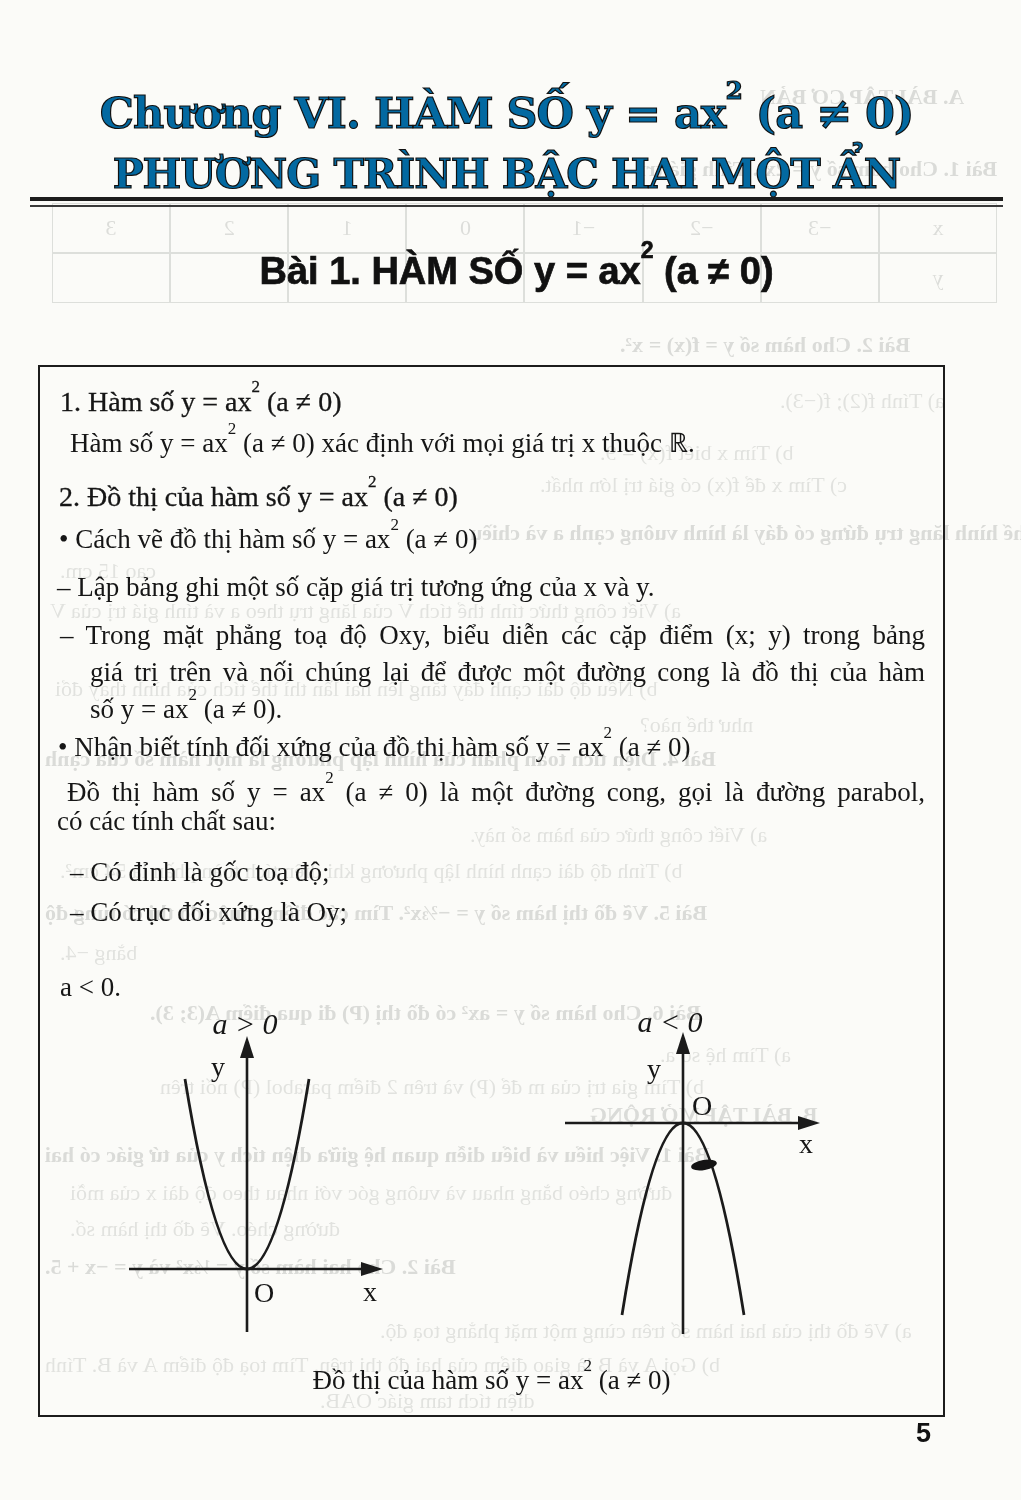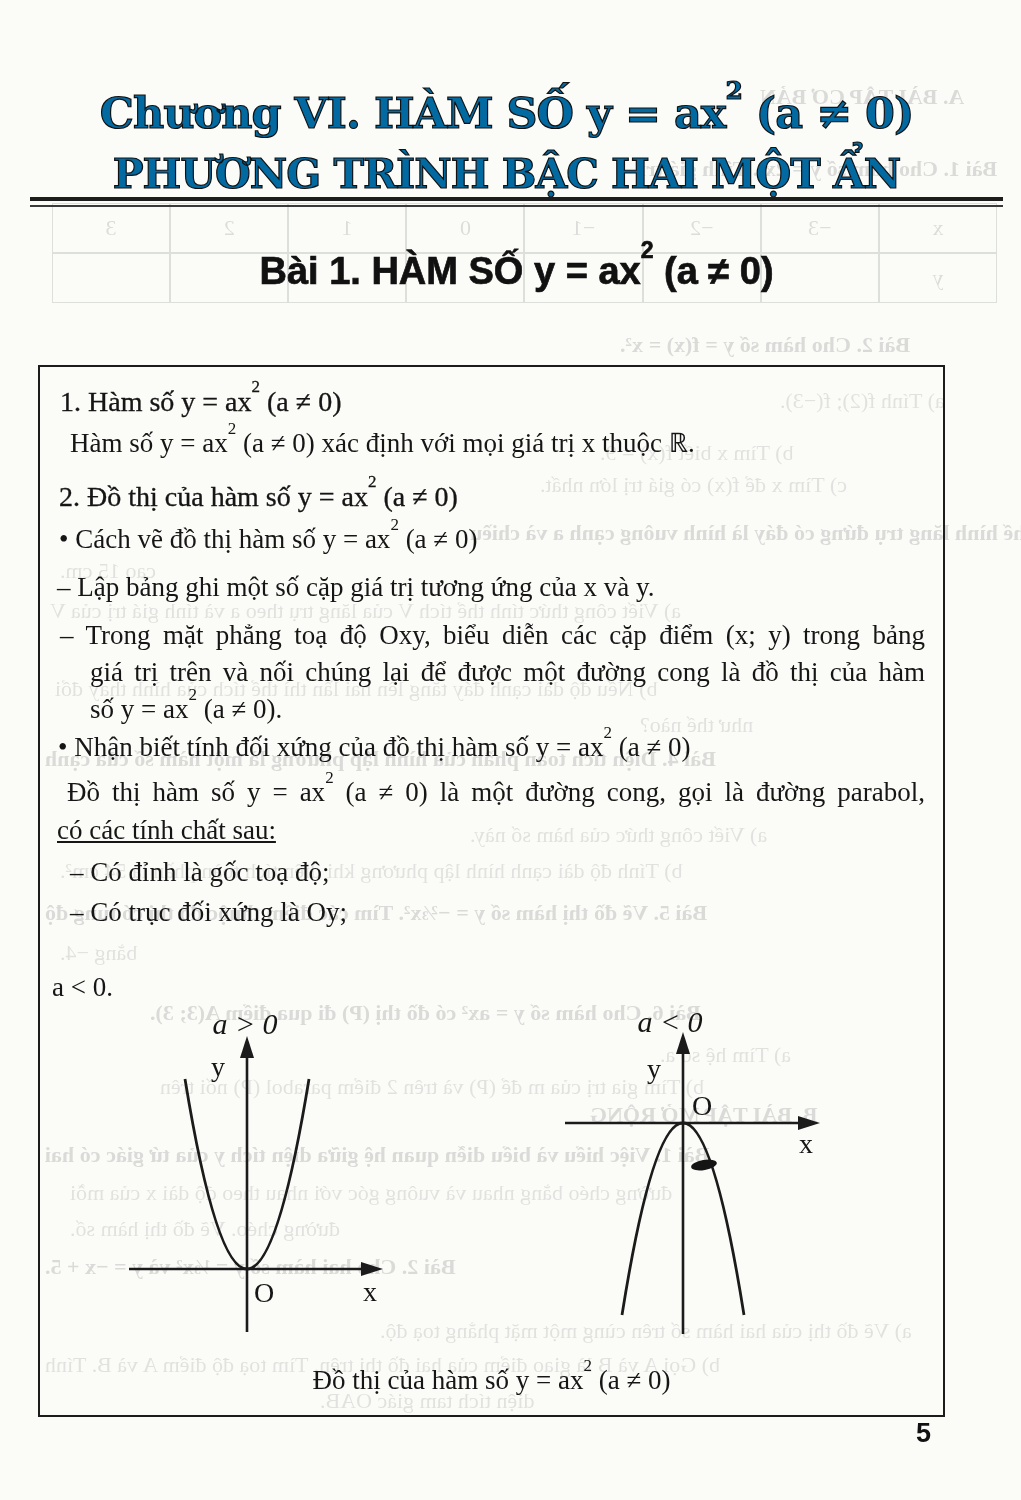--- a/index.html
+++ b/index.html
@@ -162,20 +162,20 @@
   <div class="bline bold" style="top: 17px; left: 20px;"><span>1. Hàm số y = ax</span><sup>2</sup><span> (a ≠ 0)</span></div>
       <div class="bline" style="top: 60px; left: 30px;"><span>Hàm số y = ax</span><sup>2</sup><span> (a ≠ 0) xác định với mọi giá trị x thuộc ℝ.</span></div>
       <div class="bline bold" style="top: 112px; left: 19px;"><span>2. Đồ thị của hàm số y = ax</span><sup>2</sup><span> (a ≠ 0)</span></div>
       <div class="bline" style="top: 156px; left: 19px;"><span>• Cách vẽ đồ thị hàm số y = ax</span><sup>2</sup><span> (a ≠ 0)</span></div>
       <div class="bline" style="top: 204px; left: 17px;"><span>–  Lập bảng ghi một số cặp giá trị tương ứng của x và y.</span></div>
       <div class="bline just" style="top: 252px; left: 20px;"><span>–  Trong mặt phẳng toạ độ Oxy, biểu diễn các cặp điểm (x; y) trong bảng</span></div>
       <div class="bline just" style="top: 289px; left: 50px;"><span>giá trị trên và nối chúng lại để được một đường cong là đồ thị của hàm</span></div>
       <div class="bline" style="top: 326px; left: 50px;"><span>số y = ax</span><sup>2</sup><span> (a ≠ 0).</span></div>
       <div class="bline" style="top: 364px; left: 18px;"><span>• Nhận biết tính đối xứng của đồ thị hàm số y = ax</span><sup>2</sup><span> (a ≠ 0)</span></div>
       <div class="bline just" style="top: 409px; left: 27px;"><span>Đồ thị hàm số y = ax</span><sup>2</sup><span> (a ≠ 0) là một đường cong, gọi là đường parabol,</span></div>
-      <div class="bline" style="top: 447px; left: 17px; text-decoration: underline;"><span>có các tính chất sau:</span></div>
+      <div class="bline" style="top: 438px; left: 17px;"><span>có các tính chất sau:</span></div>
       <div class="bline" style="top: 529px; left: 30px;"><span>– Có trục đối xứng là Oy;</span></div>
       <div class="bline" style="top: 489px; left: 30px;"><span>– Có đỉnh là gốc toạ độ;</span></div>
-      <div class="bline" style="top: 604px; left: 12px; text-align: right;"><span>a &lt; 0.</span></div>
+      <div class="bline" style="top: 604px; left: 20px; text-align: right;"><span>a &lt; 0.</span></div>
     </div>
 
   <div id="page-number">5</div>
 </div>
 
 </body></html>

